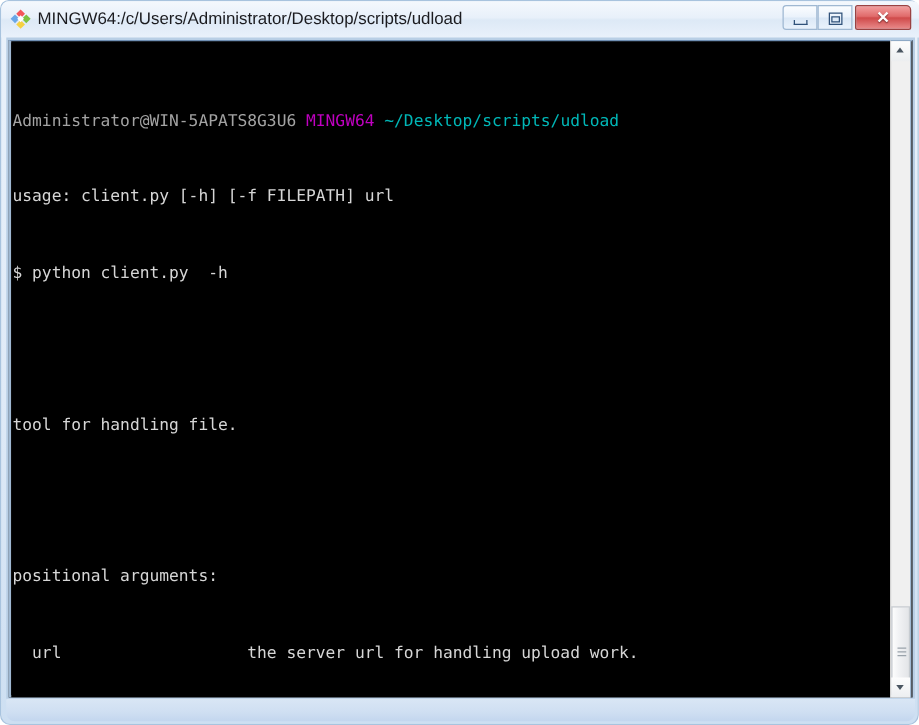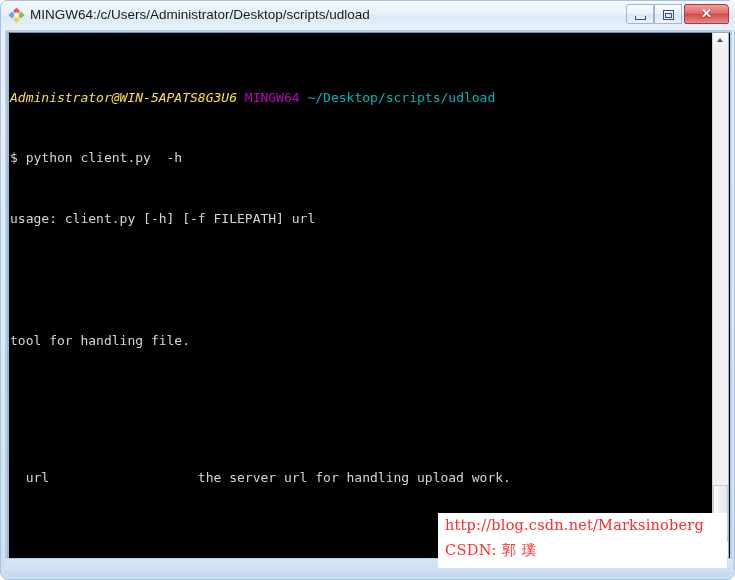--- a/index.html
+++ b/index.html
@@ -138,21 +138,21 @@
   #term-lines {
     position: absolute;
     left: 1px; top: 10px;
     font-family: "DejaVu Sans Mono", "Liberation Mono", monospace;
     font-size: 13px;
     line-height: 15.2px;
     white-space: pre;
     color: #cfcfcf;
   }
   .ln { height: 15.2px; }
-  .c-green  { color: #fde047; font-style: italic; }
+  .c-green  { color: #a3a3a3; }
   .c-magenta{ color: #c000c0; }
   .c-cyan   { color: #00b7b7; text-align: center; }
   .c-white  { color: #d6d6d6; }
 
   
   #scrollbar {
     position: absolute;
     left: 711px; top: 31px;
     width: 17px;
     height: 526px;
@@ -272,30 +272,31 @@
   </div>
 
   <div id="client"></div>
   <div id="term-outer"></div>
 
   <div id="term">
     <div id="term-lines">
 
       <div class="ln"><span class="c-green">Administrator@WIN-5APATS8G3U6</span><span class="c-white"> </span><span class="c-magenta">MINGW64</span><span class="c-white"> </span><span class="c-cyan">~/Desktop/scripts/udload</span></div>
 
+      <div class="ln c-white">usage: client.py [-h] [-f FILEPATH] url</div>
+
       <div class="ln"><span class="c-white">$</span><span class="c-white"> </span><span class="c-white">python client.py  -h</span></div>
 
-      <div class="ln c-white">usage: client.py [-h] [-f FILEPATH] url</div>
-
       <div class="ln">&nbsp;</div>
 
       <div class="ln c-white">tool for handling file.</div>
 
       <div class="ln">&nbsp;</div>
 
+      <div class="ln c-white">positional arguments:</div>
 
       <div class="ln c-white">  url                   the server url for handling upload work.</div>
 
       
 
       
 
       
 
       
@@ -320,18 +321,14 @@
       <div class="grip g2"></div>
       <div class="grip g3"></div>
     </div>
     <div id="sb-down">
       <div class="arrow-dn"></div>
     </div>
   </div>
 
   <div id="bottom-strip"></div>
 
-  <div id="watermark">
-    <div id="wm-url">http://blog.csdn.net/Marksinoberg</div>
-    <div id="wm-author">CSDN: 郭 璞</div>
-  </div>
 
 </div>
 
 </body></html>

